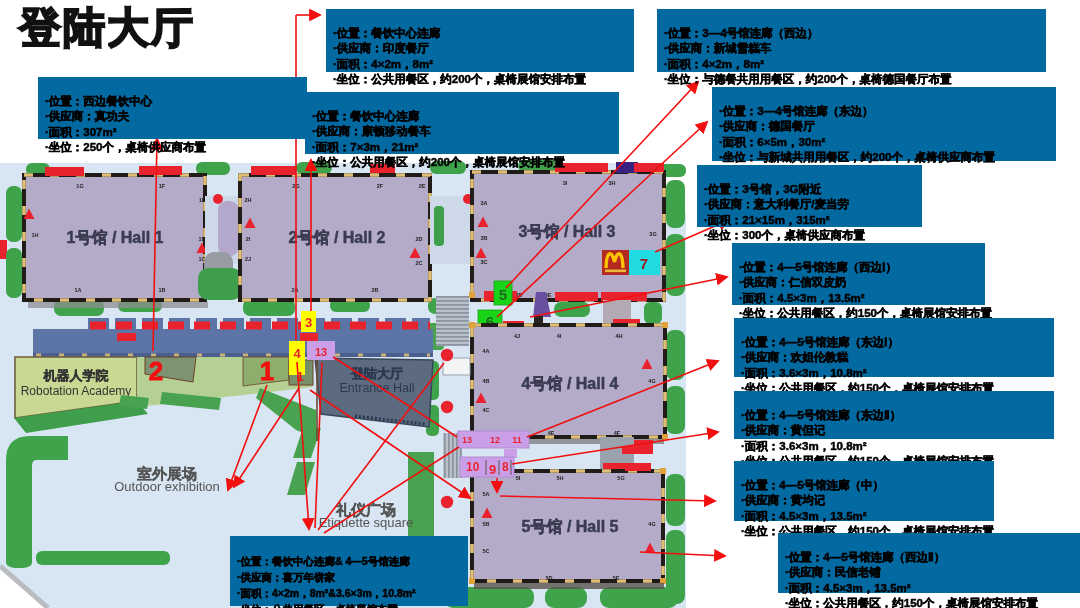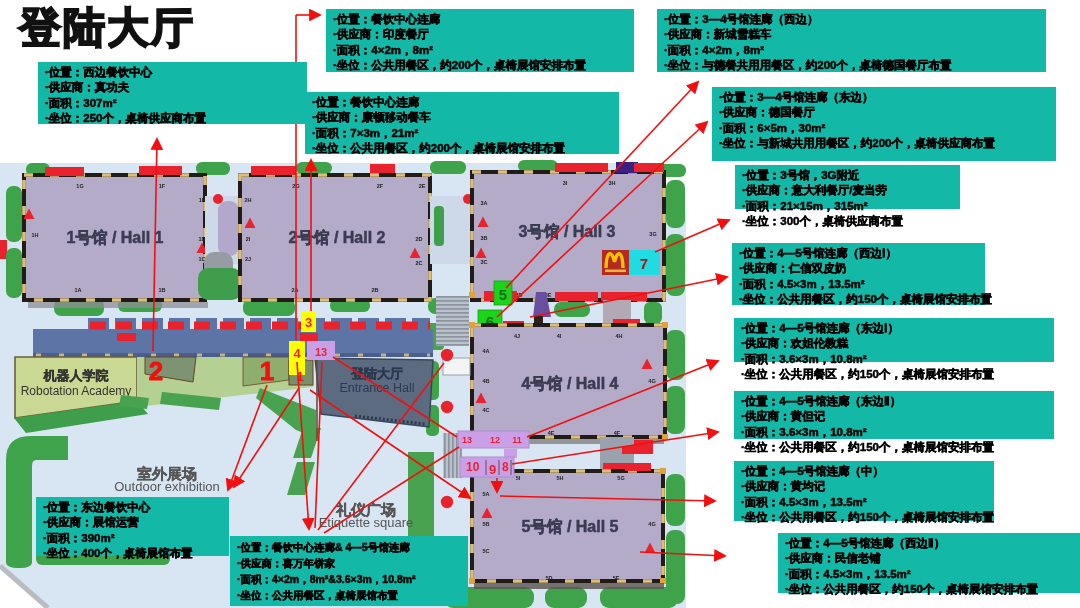--- a/index.html
+++ b/index.html
@@ -1,16 +1,16 @@
 <!DOCTYPE html>
 <html><head><meta charset="utf-8">
 <style>
 html,body{margin:0;padding:0;background:#fff}
 #stage{position:relative;width:1080px;height:608px;background:#fff;overflow:hidden;font-family:"Liberation Sans",sans-serif}
-.gb{position:absolute;background:#14b8a6;color:#000;font-weight:bold;font-size:11.5px;line-height:15.3px;padding:3px 0 0 7px;-webkit-text-stroke:0.5px #000;white-space:nowrap;box-sizing:border-box}
+.gb{position:absolute;background:#0369a1;color:#000;font-weight:bold;font-size:11.5px;line-height:15.3px;padding:17px 0 0 7px;-webkit-text-stroke:0.5px #000;white-space:nowrap;box-sizing:border-box}
 #title{position:absolute;left:19px;top:0;font-family:"Liberation Sans",sans-serif;font-weight:bold;font-size:42px;color:#111;-webkit-text-stroke:2px #111;letter-spacing:2px}
 text{font-family:"Liberation Sans",sans-serif}
 </style></head>
 <body>
 
 <div id="stage">
 
 <svg width="1080" height="608" viewBox="0 0 1080 608" style="position:absolute;left:0;top:0">
 <defs>
 <pattern id="st" width="4" height="4" patternUnits="userSpaceOnUse">
@@ -421,38 +421,37 @@
 <line x1="497" y1="478" x2="497" y2="492" marker-end="url(#ah)"></line>
 
 <line x1="310" y1="390" x2="470" y2="498" marker-end="url(#ah)"></line>
 
 <line x1="333" y1="357" x2="457" y2="437"></line>
 </g>
 </svg>
 
 <div id="title">登陆大厅</div>
 
-<div class="gb" style="left:38px;top:62px;width:269px;height:62px">·位置：西边餐饮中心<br>·供应商：真功夫<br>·面积：307m²<br>·坐位：250个，桌椅供应商布置</div>
+<div class="gb" style="left:38px;top:77px;width:269px;height:62px">·位置：西边餐饮中心<br>·供应商：真功夫<br>·面积：307m²<br>·坐位：250个，桌椅供应商布置</div>
 
 <div class="gb" style="left:326px;top:9px;width:308px;height:63px">·位置：餐饮中心连廊<br>·供应商：印度餐厅<br>·面积：4×2m，8m²<br>·坐位：公共用餐区，约200个，桌椅展馆安排布置</div>
 
 <div class="gb" style="left:657px;top:9px;width:389px;height:63px">·位置：3—4号馆连廊（西边）<br>·供应商：新城雪糕车<br>·面积：4×2m，8m²<br>·坐位：与德餐共用用餐区，约200个，桌椅德国餐厅布置</div>
 
 <div class="gb" style="left:305px;top:92px;width:314px;height:62px">·位置：餐饮中心连廊<br>·供应商：康顿移动餐车<br>·面积：7×3m，21m²<br>·坐位：公共用餐区，约200个，桌椅展馆安排布置</div>
 
 <div class="gb" style="left:712px;top:87px;width:344px;height:74px">·位置：3—4号馆连廊（东边）<br>·供应商：德国餐厅<br>·面积：6×5m，30m²<br>·坐位：与新城共用用餐区，约200个，桌椅供应商布置</div>
 
-<div class="gb" style="left:735px;top:165px;width:225px;height:44px">·位置：3号馆，3G附近<br>·供应商：意大利餐厅/麦当劳<br>·面积：21×15m，315m²<br>·坐位：300个，桌椅供应商布置</div>
+<div class="gb" style="left:697px;top:165px;width:225px;height:62px">·位置：3号馆，3G附近<br>·供应商：意大利餐厅/麦当劳<br>·面积：21×15m，315m²<br>·坐位：300个，桌椅供应商布置</div>
 
 <div class="gb" style="left:732px;top:243px;width:253px;height:62px">·位置：4—5号馆连廊（西边Ⅰ）<br>·供应商：仁信双皮奶<br>·面积：4.5×3m，13.5m²<br>·坐位：公共用餐区，约150个，桌椅展馆安排布置</div>
 
-<div class="gb" style="left:734px;top:318px;width:320px;height:44px">·位置：4—5号馆连廊（东边Ⅰ）<br>·供应商：欢姐伦教糕<br>·面积：3.6×3m，10.8m²<br>·坐位：公共用餐区，约150个，桌椅展馆安排布置</div>
+<div class="gb" style="left:734px;top:318px;width:320px;height:59px">·位置：4—5号馆连廊（东边Ⅰ）<br>·供应商：欢姐伦教糕<br>·面积：3.6×3m，10.8m²<br>·坐位：公共用餐区，约150个，桌椅展馆安排布置</div>
 
 <div class="gb" style="left:734px;top:391px;width:320px;height:48px">·位置：4—5号馆连廊（东边Ⅱ）<br>·供应商：黄但记<br>·面积：3.6×3m，10.8m²<br>·坐位：公共用餐区，约150个，桌椅展馆安排布置</div>
 
 <div class="gb" style="left:734px;top:461px;width:260px;height:60px">·位置：4—5号馆连廊（中）<br>·供应商：黄均记<br>·面积：4.5×3m，13.5m²<br>·坐位：公共用餐区，约150个，桌椅展馆安排布置</div>
 
 <div class="gb" style="left:778px;top:533px;width:320px;height:60px">·位置：4—5号馆连廊（西边Ⅱ）<br>·供应商：民信老铺<br>·面积：4.5×3m，13.5m²<br>·坐位：公共用餐区，约150个，桌椅展馆安排布置</div>
 
-<div class="gb" style="left:36px;top:497px;width:193px;height:59px">·位置：东边餐饮中心<br>·供应商：展馆运营<br>·面积：390m²<br>·坐位：400个，桌椅展馆布置</div>
 
 <div class="gb" style="left:230px;top:536px;width:238px;height:70px;font-size:10.5px;line-height:16px">·位置：餐饮中心连廊&amp; 4—5号馆连廊<br>·供应商：喜万年饼家<br>·面积：4×2m，8m²&amp;3.6×3m，10.8m²<br>·坐位：公共用餐区，桌椅展馆布置</div>
 </div>
 
 </body></html>

